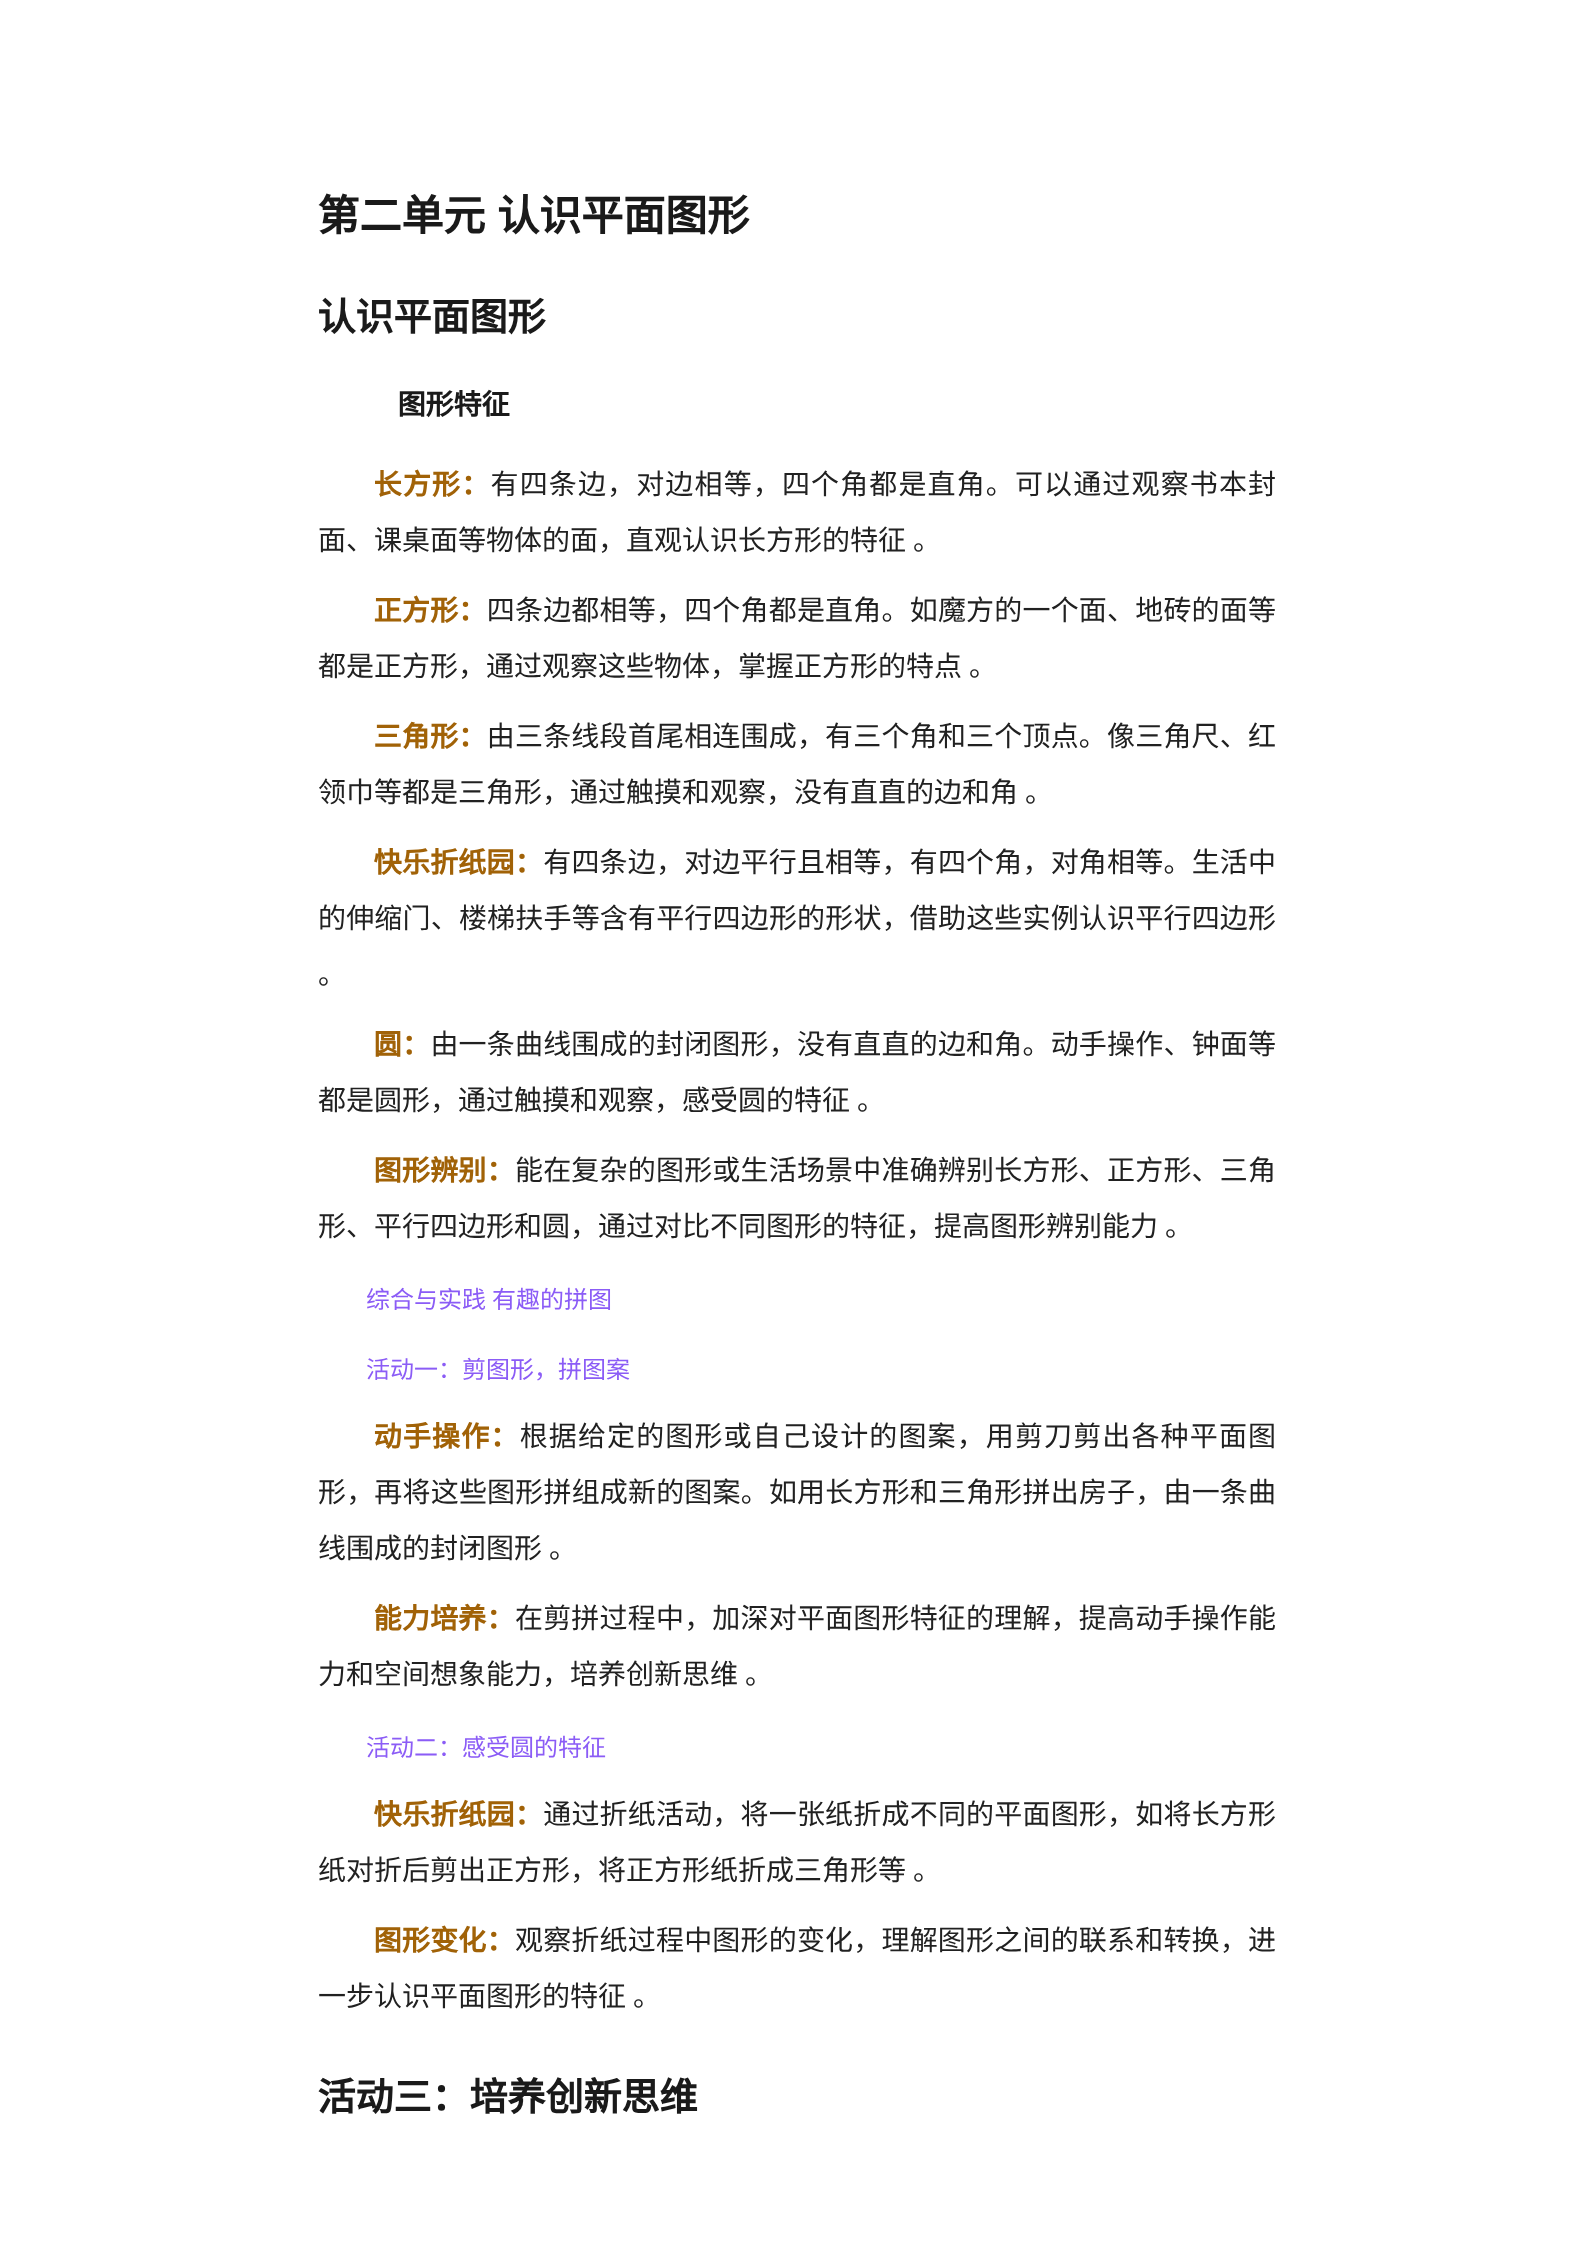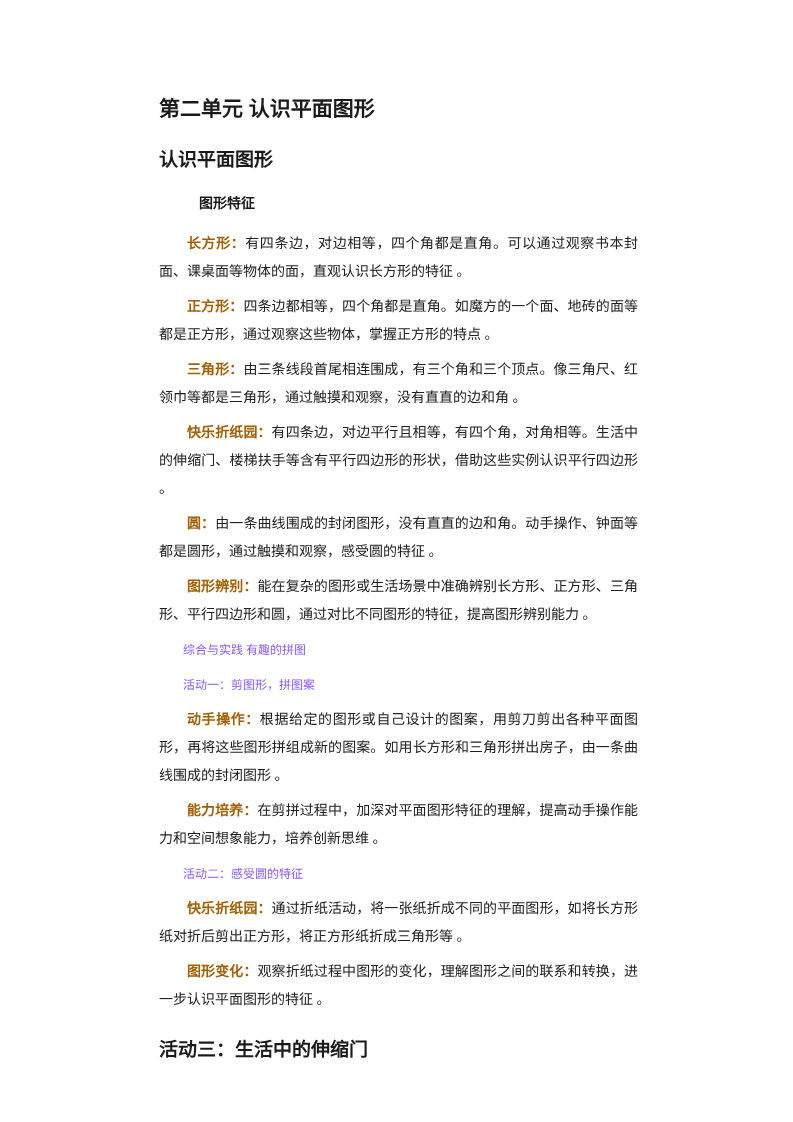--- a/index.html
+++ b/index.html
@@ -103,15 +103,15 @@
   <p class="body-para"><span class="term">动手操作：</span><span>根据给定的图形或自己设计的图案，用剪刀剪出各种平面图形，再将这些图形拼组成新的图案。如用长方形和三角形拼出房子，由一条曲线围成的封闭图形 。</span></p>
 
   <p class="body-para"><span class="term">能力培养：</span><span>在剪拼过程中，加深对平面图形特征的理解，提高动手操作能力和空间想象能力，培养创新思维 。</span></p>
 
   <p class="plain-line">活动二：感受圆的特征</p>
 
   <p class="body-para"><span class="term">快乐折纸园：</span><span>通过折纸活动，将一张纸折成不同的平面图形，如将长方形纸对折后剪出正方形，将正方形纸折成三角形等 。</span></p>
 
   <p class="body-para"><span class="term">图形变化：</span><span>观察折纸过程中图形的变化，理解图形之间的联系和转换，进一步认识平面图形的特征 。</span></p>
 
-  <h2 class="activity-heading">活动三：生活中的伸缩门</h2>
+  <h2 class="activity-heading">活动三：培养创新思维</h2>
 
 </div>
 
 </body></html>

